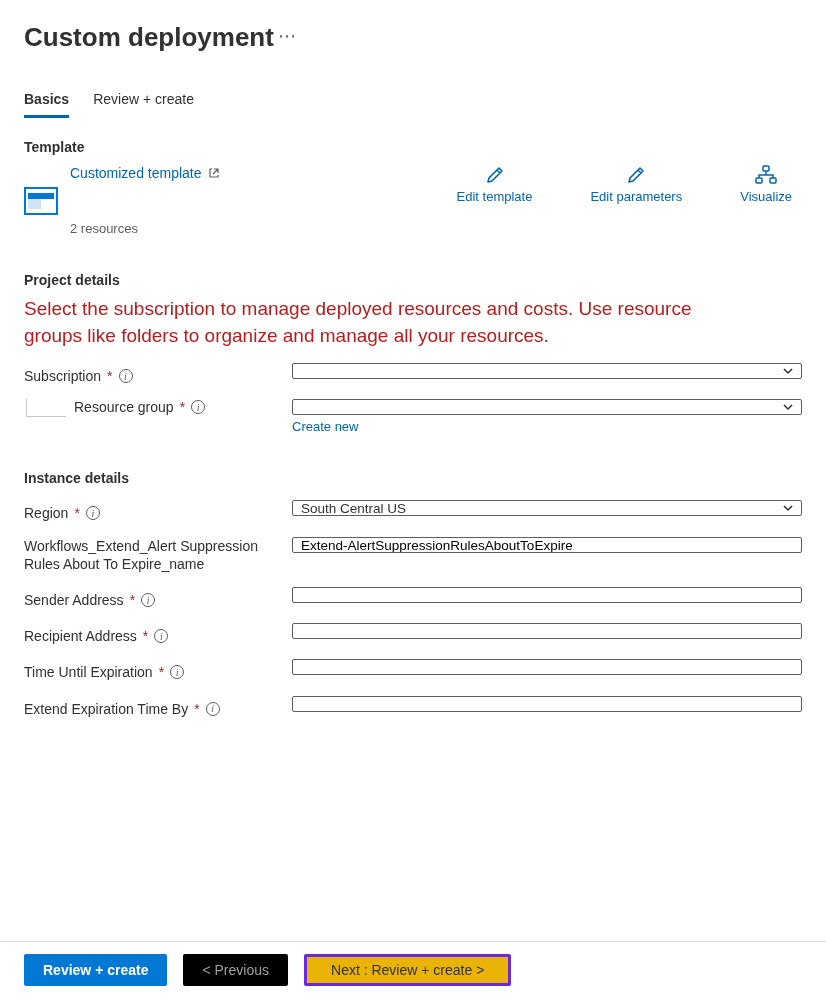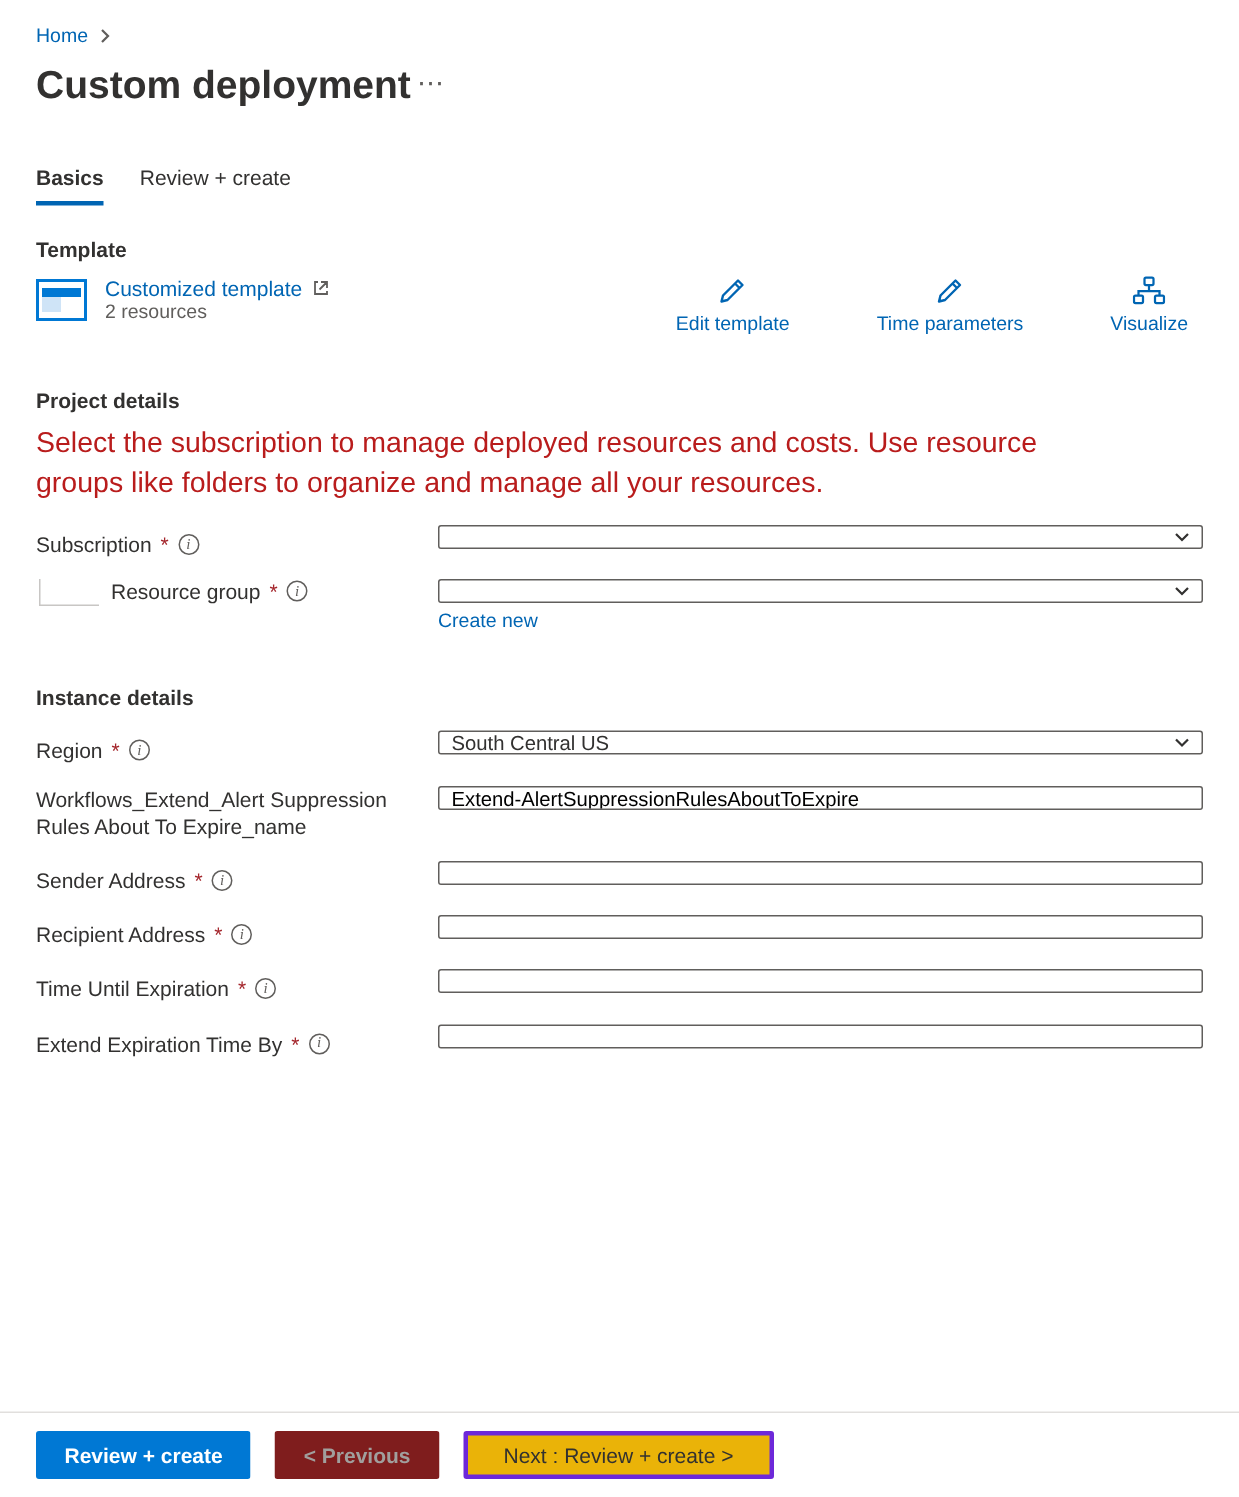--- a/index.html
+++ b/index.html
@@ -14,21 +14,21 @@
   .subtitle { color:#605e5c; font-size:13px; margin-top:2px; }
   .tabs { display:flex; gap:24px; margin-top:32px; border-bottom:1px solid transparent; }
   .tab { padding:6px 0 8px 0; font-size:14px; cursor:pointer; color:#323130; }
   .tab.active { font-weight:600; border-bottom:3px solid #0065b3; color:#323130;text-align:right; }
   .section-head { font-weight:600; font-size:14px; margin-top:20px; }
   .template-row { display:flex; align-items:flex-start; margin-top:10px; }
   .template-left { display:flex; align-items:center; gap:12px; flex:1; }
   .tmpl-icon { width:34px; height:28px; border:2px solid #0078d4; position:relative; background:#fff; }
   .tmpl-icon::before { content:""; position:absolute; left:2px; top:4px; right:2px; height:6px; background:#0078d4; }
   .tmpl-icon::after { content:""; position:absolute; left:2px; bottom:4px; right:2px; height:10px; background:linear-gradient(to right,#cfe4f7 50%,#fff 50%); }
-  .tmpl-meta { display:flex; flex-direction:column; }
+  .tmpl-meta { display:flex; flex-direction:column;gap:40px; }
   .tmpl-link { display:flex; align-items:center; gap:6px; color:#0065b3; font-size:14px; }
   .tmpl-sub { color:#605e5c; font-size:13px; }
   .action-icons { display:flex; gap:58px; padding-right:10px; }
   .action-col { display:flex; flex-direction:column; align-items:center; color:#0065b3; font-size:13px; cursor:pointer; gap:4px; }
   svg { display:block; }
   .proj-desc { font-size:19px; color:#b91c1c; margin-top:8px; line-height:1.4; max-width:720px; }
   .form-row { display:flex; align-items:flex-start; margin-top:14px; }
   .form-label-col { width:268px; font-size:14px; color:#323130; display:flex; align-items:center; gap:6px; flex-wrap:wrap; line-height:1.3; padding-top:4px;}
   .req { color:#a4262c; }
   .info-ic { width:14px; height:14px; border:1px solid #605e5c; border-radius:50%; display:inline-flex; align-items:center; justify-content:center; font-size:10px; color:#605e5c; cursor:default; font-family:Georgia, serif; font-style:italic;}
@@ -37,36 +37,28 @@
   .select { display:flex; align-items:center; justify-content:space-between; cursor:pointer; padding-right:6px;}
   .chevron { width:14px; height:14px; }
   .create-new { font-size:13px; color:#0065b3; margin-top:4px; display:inline-block; cursor:pointer; }
   .rg-branch { width:40px; border-left:1px solid #c8c6c4; border-bottom:1px solid #c8c6c4; height:18px; margin-left:2px; margin-right:8px; margin-top:-6px;}
   .rg-wrap { display:flex; align-items:flex-end; width:268px;}
   .rg-label-inner { display:flex; align-items:center; gap:6px; padding-bottom:2px;}
   .section-gap { margin-top:36px; }
   .footer { position:absolute; left:0; right:0; bottom:0; border-top:1px solid #e1dfdd; padding:12px 24px; display:flex; gap:16px; background:#fff;}
   .btn { height:32px; font-size:14px; border-radius:2px; padding:0 18px; cursor:pointer; display:inline-flex; align-items:center; justify-content:center; border:1px solid transparent; }
   .btn-primary { background:#0078d4; color:#fff; font-weight:600; }
-  .btn-disabled { background:#7f1d1d; color:#a19f9d;font-weight:bold; }
+  .btn-disabled { background:#000000; color:#a19f9d; }
   .btn-outline { background:#eab308; border:3px solid #6d28d9; color:#323130; padding:0 24px;}
   input.text-in { border:none; outline:none; width:100%; height:100%; font-size:13.5px; background:transparent; font-family:inherit; padding:0;}
 </style>
 </head>
 <body>
 
 <div class="page">
-  <div class="breadcrumb">
-    <a>Home</a>
-    <span class="breadcrumb-sep">
-      <svg width="10" height="10" viewBox="0 0 10 10">
-          <path d="M3 1 L7 5 L3 9" stroke="#605e5c" stroke-width="1.5" fill="none"></path>
-        </svg>
-    </span>
-  </div>
 
   <div class="title-row">
     <h1 class="title">Custom deployment</h1>
     <span class="more-dots">⋯</span>
   </div>
 
   <div class="tabs">
     <div class="tab active">Basics</div>
     <div class="tab">Review + create</div>
   </div>
@@ -89,21 +81,21 @@
       <div class="action-col">
         <svg width="20" height="20" viewBox="0 0 20 20">
             <path d="M3 17l1-4 10-10 3 3-10 10-4 1z M12 5l3 3" stroke="#0065b3" stroke-width="1.6" fill="none" stroke-linejoin="round"></path>
           </svg>
         <span>Edit template</span>
       </div>
       <div class="action-col">
         <svg width="20" height="20" viewBox="0 0 20 20">
             <path d="M3 17l1-4 10-10 3 3-10 10-4 1z M12 5l3 3" stroke="#0065b3" stroke-width="1.6" fill="none" stroke-linejoin="round"></path>
           </svg>
-        <span>Time parameters</span>
+        <span>Edit parameters</span>
       </div>
       <div class="action-col">
         <svg width="22" height="20" viewBox="0 0 22 20">
             <rect x="8" y="1" width="6" height="5" rx="1" stroke="#0065b3" stroke-width="1.5" fill="none"></rect>
             <rect x="1" y="13" width="6" height="5" rx="1" stroke="#0065b3" stroke-width="1.5" fill="none"></rect>
             <rect x="15" y="13" width="6" height="5" rx="1" stroke="#0065b3" stroke-width="1.5" fill="none"></rect>
             <path d="M11 6v4M4 13v-3h14v3" stroke="#0065b3" stroke-width="1.5" fill="none"></path>
           </svg>
         <span>Visualize</span>
       </div>

